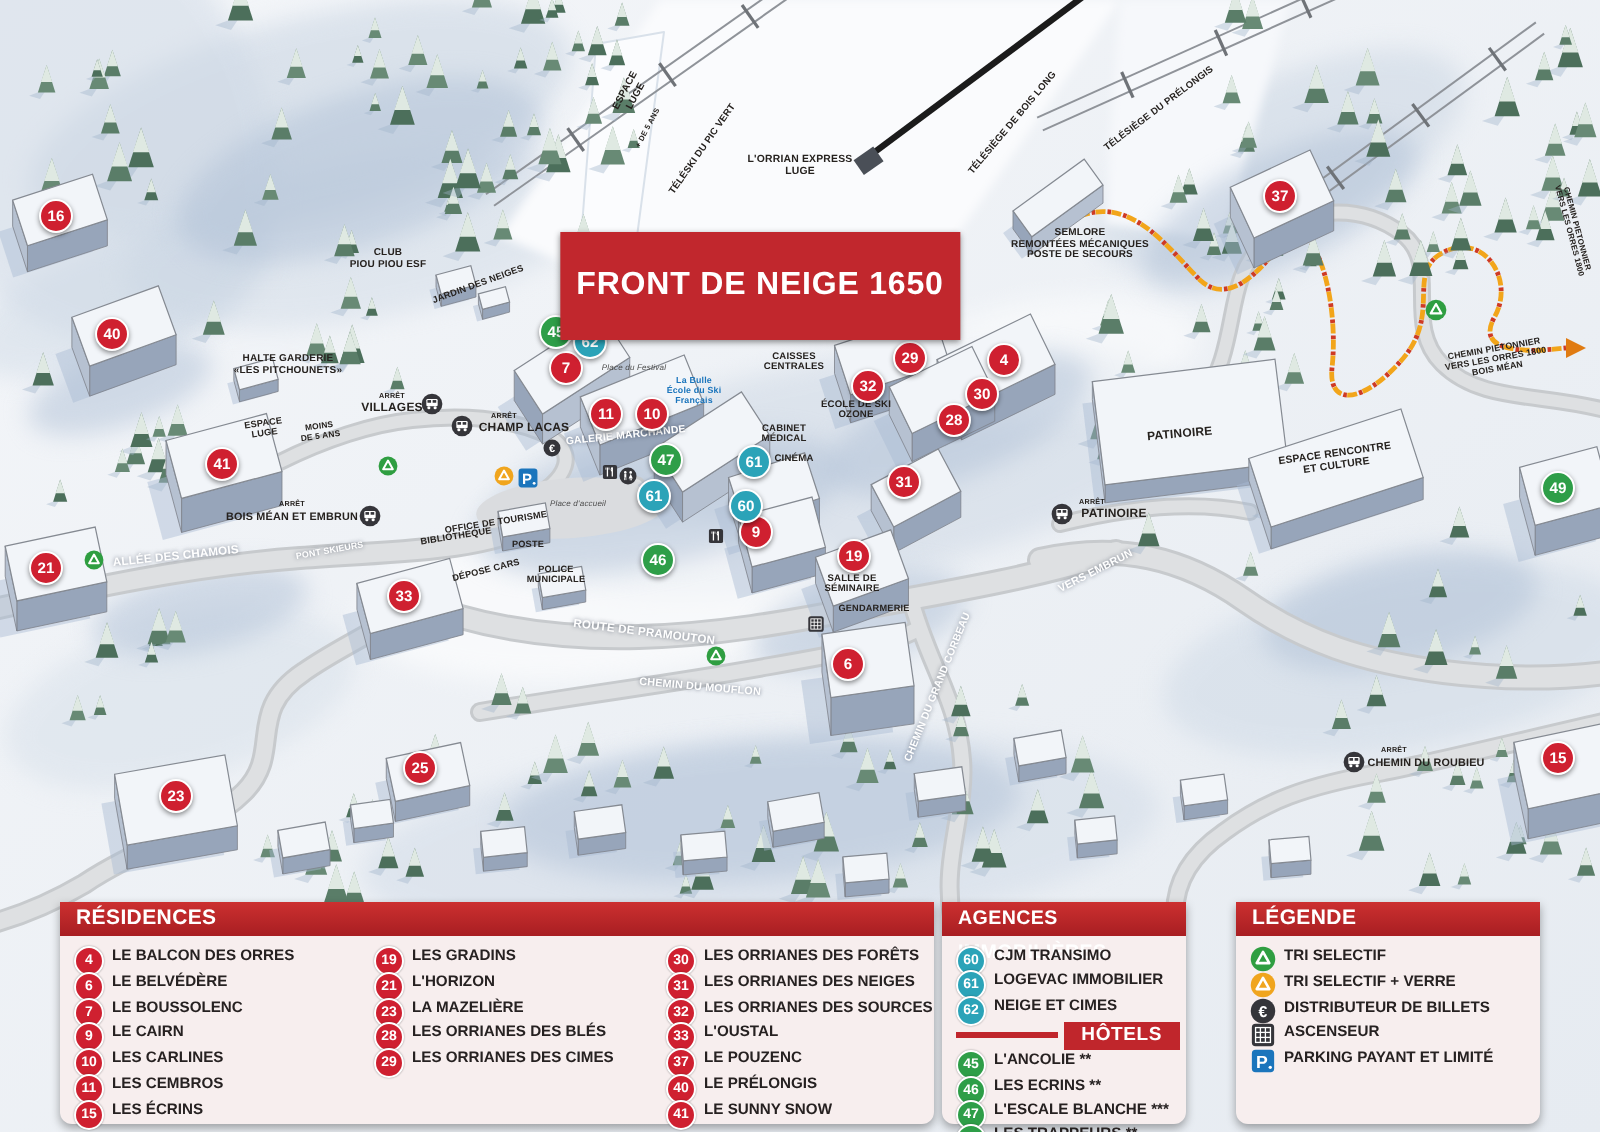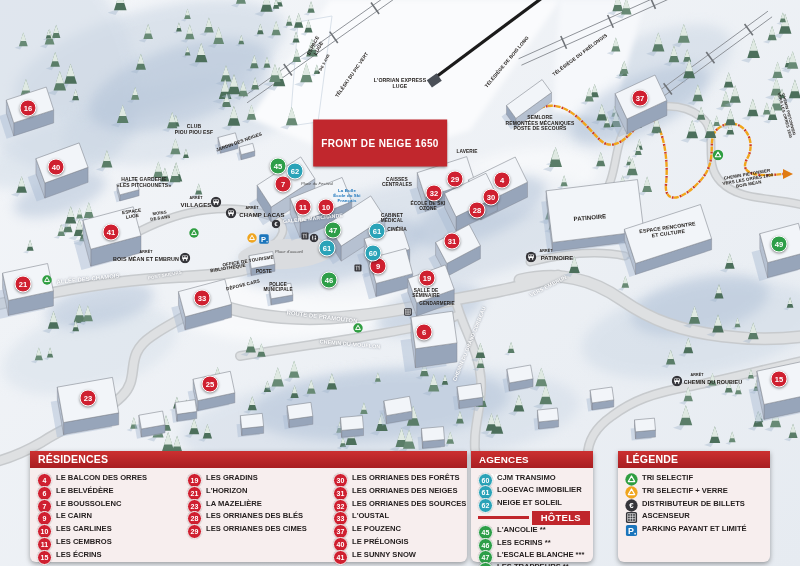--- a/index.html
+++ b/index.html
@@ -11,21 +11,21 @@
           line-height:1.12;letter-spacing:.1px;white-space:pre;pointer-events:none;}
   .mlabel.white{color:#fff;text-shadow:0 0 2px rgba(40,50,70,.6);}
   .mlabel.blue{color:#1b75bc;}
   .mlabel.italic{color:#4a4a4a;font-weight:400;font-style:italic;}
   .mk{position:absolute;width:15px;height:15px;border-radius:50%;border:1.6px solid #fff;
       color:#fff;font-size:7.6px;font-weight:bold;display:flex;align-items:center;
       justify-content:center;transform:translate(-50%,-50%);
       box-shadow:0 1px 2.5px rgba(0,0,0,.45);pointer-events:none;}
   .micon{position:absolute;transform:translate(-50%,-50%);line-height:0;pointer-events:none;}
   #banner{position:absolute;left:380px;top:143px;transform:translate(-50%,-50%);
-          background:#c1272d;color:#fff;font-weight:bold;font-size:10px;
+          background:#c1272d;color:#fff;font-weight:bold;font-size:16px;
           padding:18px 8px;letter-spacing:.4px;box-shadow:0 1px 3px rgba(0,0,0,.45);
           white-space:nowrap;}
   
   .panel{position:absolute;background:#f7eeee;border-radius:0 0 6px 6px;
          box-shadow:0 2px 5px rgba(0,0,0,.35);}
   .phead{height:17px;background:linear-gradient(#cc3030,#a81e22);color:#fff;font-weight:bold;
          font-size:10.5px;line-height:17px;padding-left:8px;letter-spacing:.2px;}
   .pbody{padding:5px 3px 0 7px;}
   .cols{display:flex;}
   .col{display:flex;flex-direction:column;}
@@ -1234,21 +1234,21 @@
         <div class="li li-sm">
           <span class="badge" style="background: rgb(43, 163, 184);">60</span>
           <span class="lbl">CJM TRANSIMO</span>
         </div>
         <div class="li li-sm">
           <span class="badge" style="background: rgb(43, 163, 184);">61</span>
           <span class="lbl">LOGEVAC IMMOBILIER</span>
         </div>
         <div class="li li-sm">
           <span class="badge" style="background: rgb(43, 163, 184);">62</span>
-          <span class="lbl">NEIGE ET SOLEIL</span>
+          <span class="lbl">NEIGE ET CIMES</span>
         </div>
         <div class="hrow">
           <div class="hline"></div>
           <div class="hbox">HÔTELS</div>
         </div>
         <div class="li li-sm">
           <span class="badge" style="background: rgb(46, 158, 72);">45</span>
           <span class="lbl">L'ANCOLIE **</span>
         </div>
         <div class="li li-sm">

